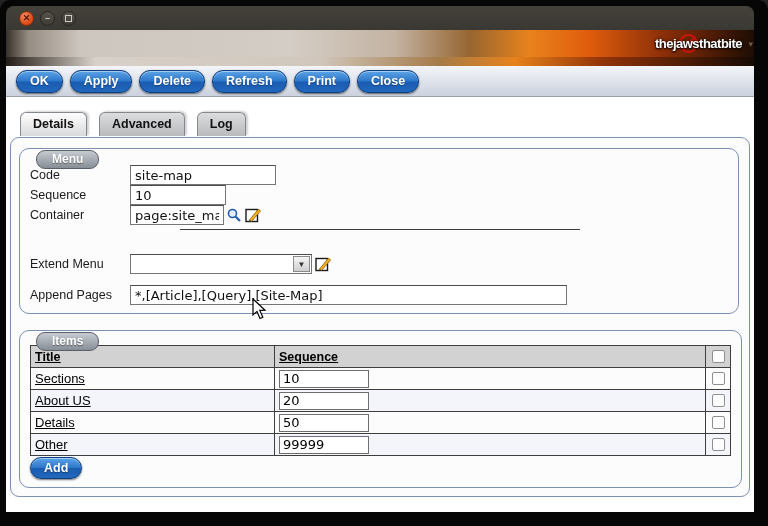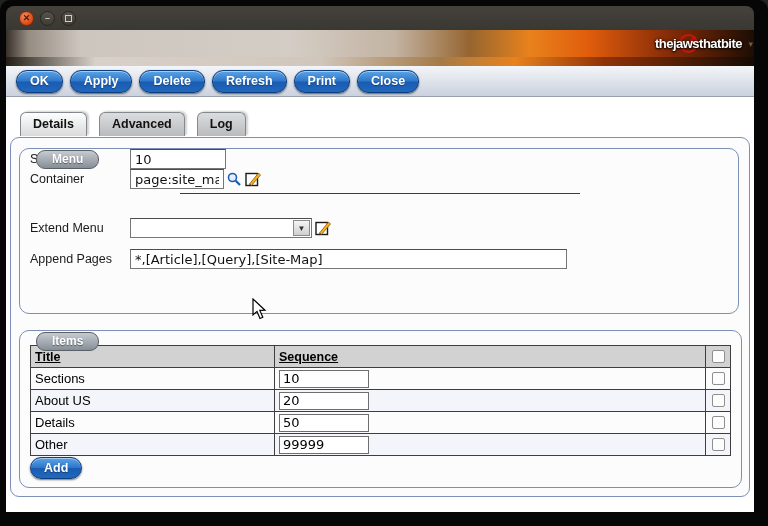--- a/index.html
+++ b/index.html
@@ -76,21 +76,21 @@
   .tab.active { background:linear-gradient(#fefefe,#d9dadb); }
   .panel {
     position:absolute; left:4px; top:40px; width:740px; height:360px;
     border:1px solid #7d90b5; border-radius:9px; background:#fcfcfd;
   }
   fieldset.box {
     position:absolute; left:8px; width:720px;
     border:1px solid #7c8fb5; border-radius:10px; padding:0 10px;
   }
   .box-menu { top:10px; height:166px; }
-  .box-items { top:192px; height:158px; }
+  .box-items { top:192px; height:158px;text-decoration:underline; }
   .legend-pill {
     position:absolute; top:-10px; left:16px; padding:1px 15px 2px;
     background:linear-gradient(#c6cbd1,#878e96); border:1px solid #5a6068;
     border-radius:9px; color:#fff; font-size:12px; font-weight:bold;
     text-shadow:0 1px 1px rgba(0,0,0,.45);
     margin-top:11px;
   }
   .frow { display:flex; align-items:center; height:20px; }
   .frow label { width:100px; font-size:12.5px; color:#1b1b1b; flex:none; }
   .tin {
@@ -159,20 +159,24 @@
       <span class="tab active">Details</span>
       <span class="tab">Advanced</span>
       <span class="tab">Log</span>
     </div>
 
     <div class="panel">
 
       <fieldset class="box box-menu">
         <span class="legend-pill">Menu</span>
 
+        <div class="frow" style="margin-top:16px">
+          <label>Code</label>
+          <input class="tin" style="width: 146px;" value="site-map">
+        </div>
         <div class="frow">
           <label>Sequence</label>
           <input class="tin" style="width: 96px;" value="10">
         </div>
         <div class="frow">
           <label>Container</label>
           <input class="tin" style="width: 94px;" value="page:site_map">
           <span class="icon-btn">
             <svg width="15" height="15" viewBox="0 0 15 15">
               <circle cx="5.5" cy="5.5" r="4" fill="#e7eefb" stroke="#1d5fae" stroke-width="1.6"></circle>

